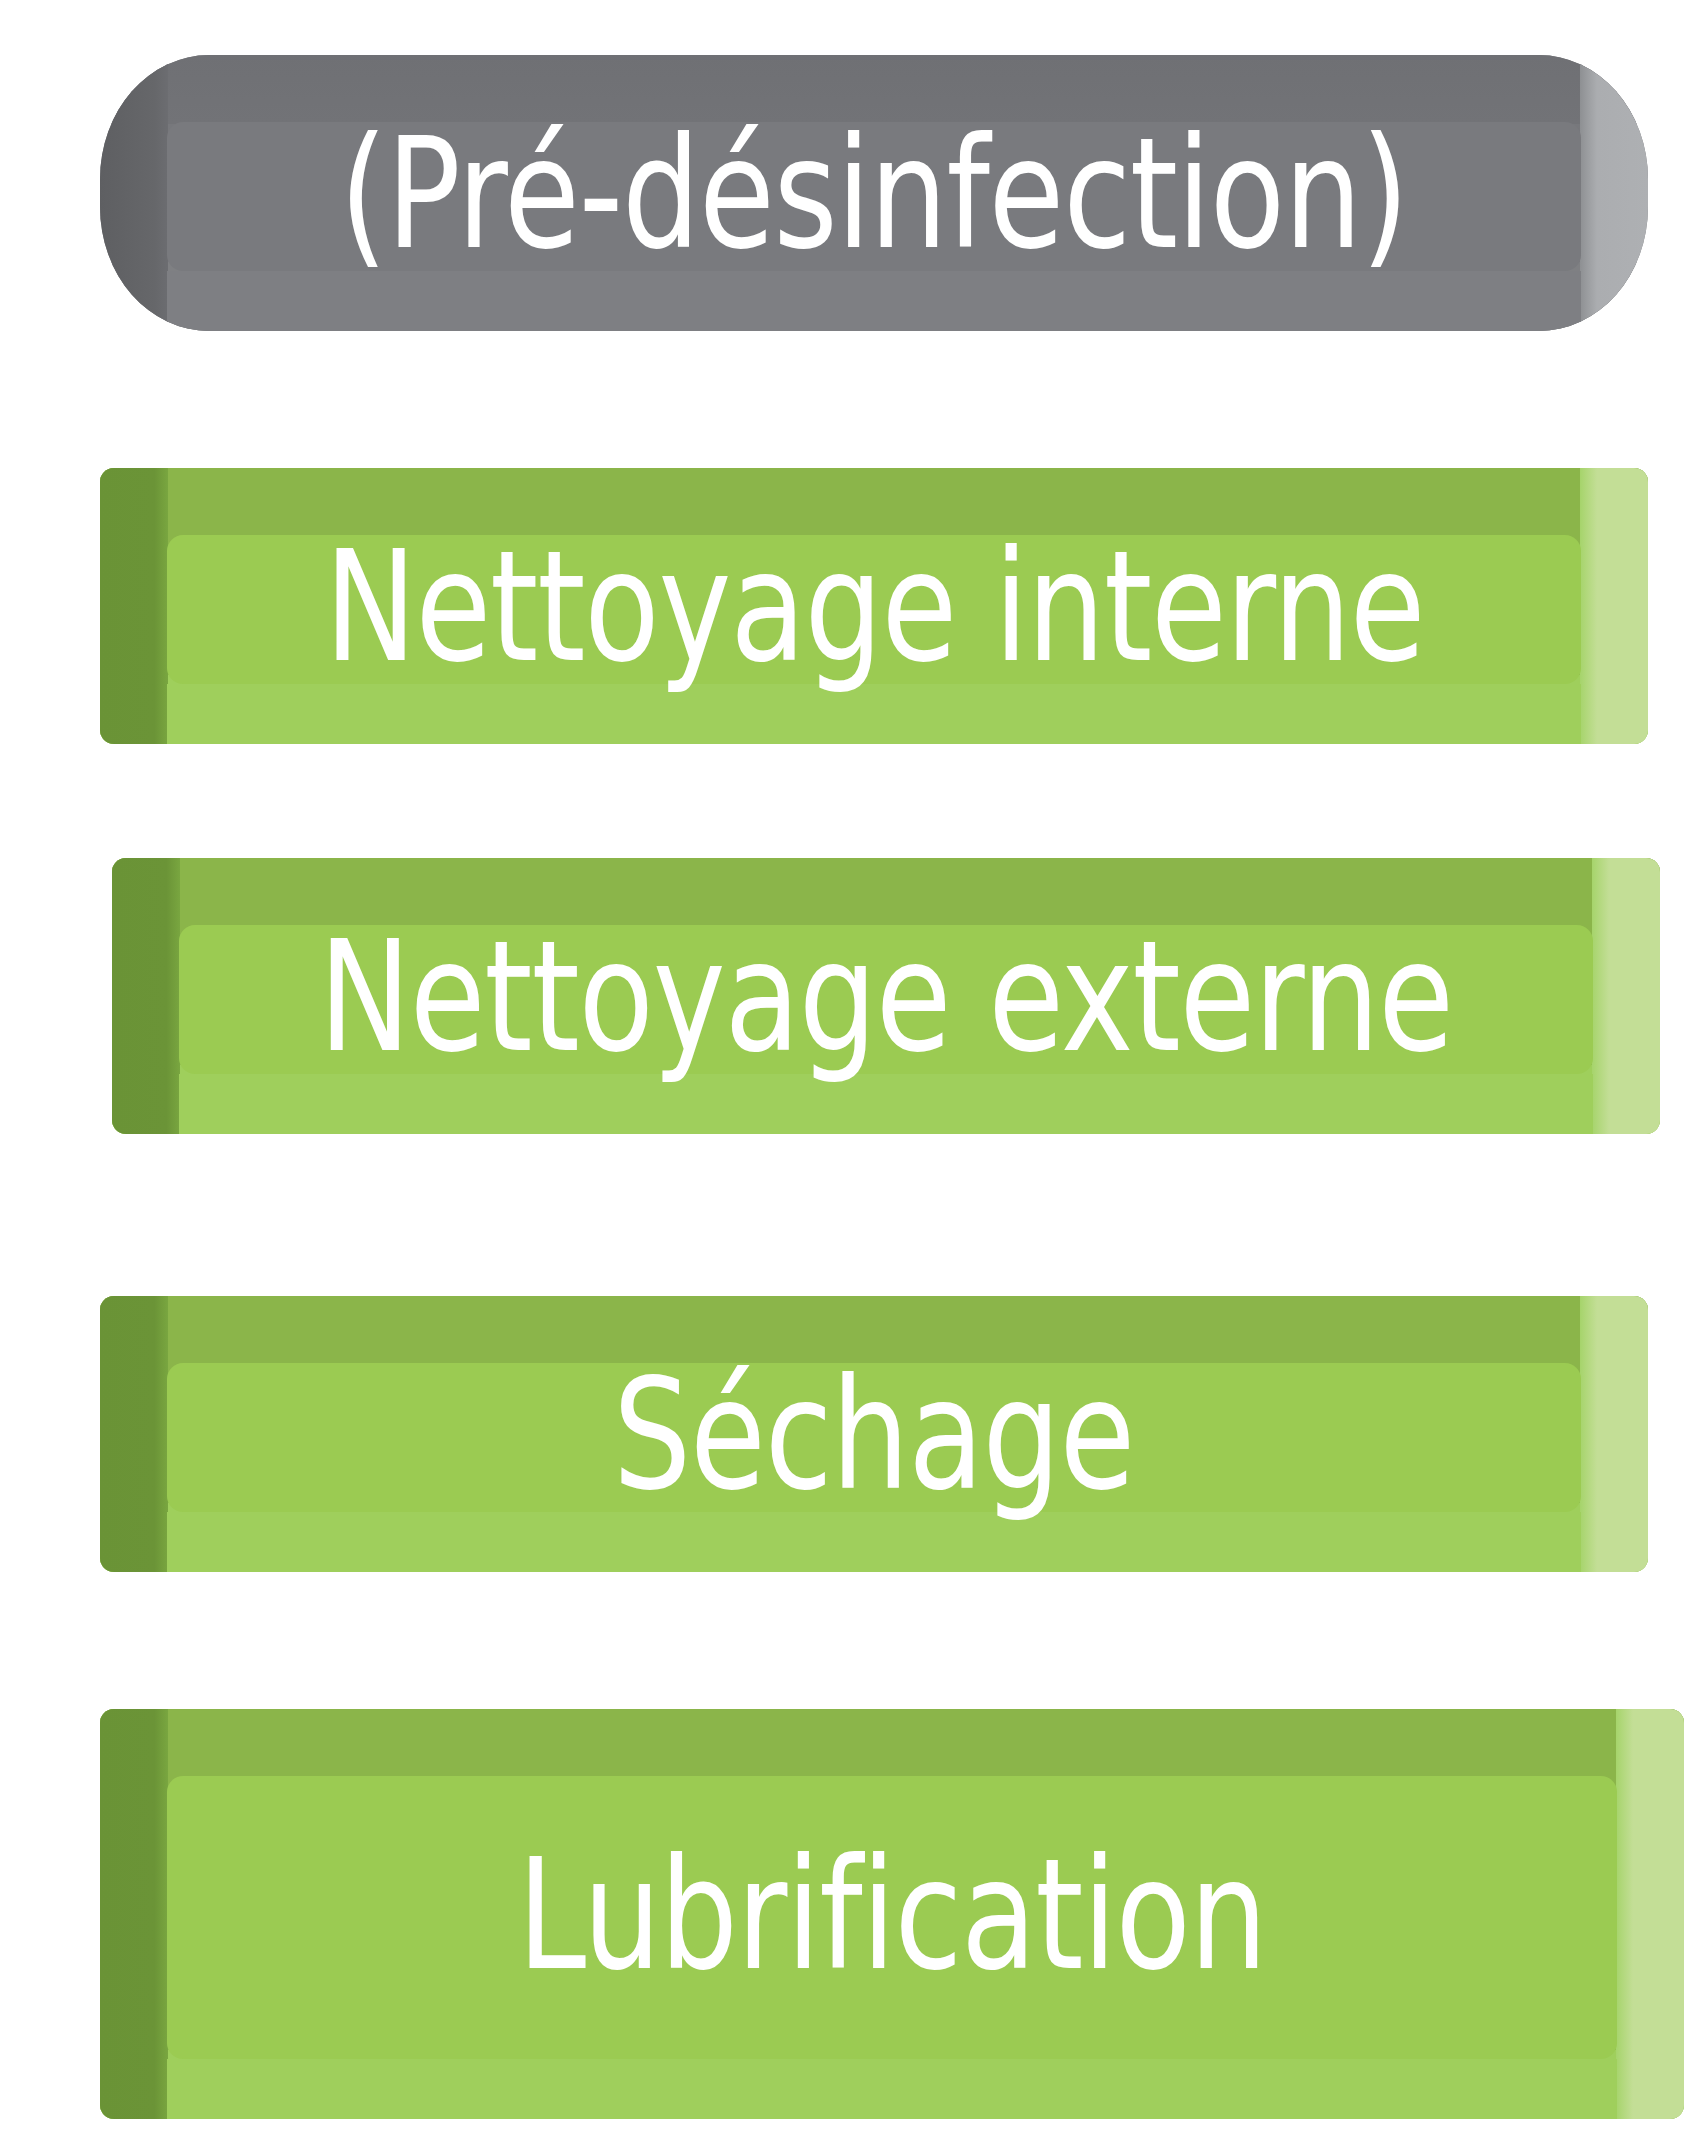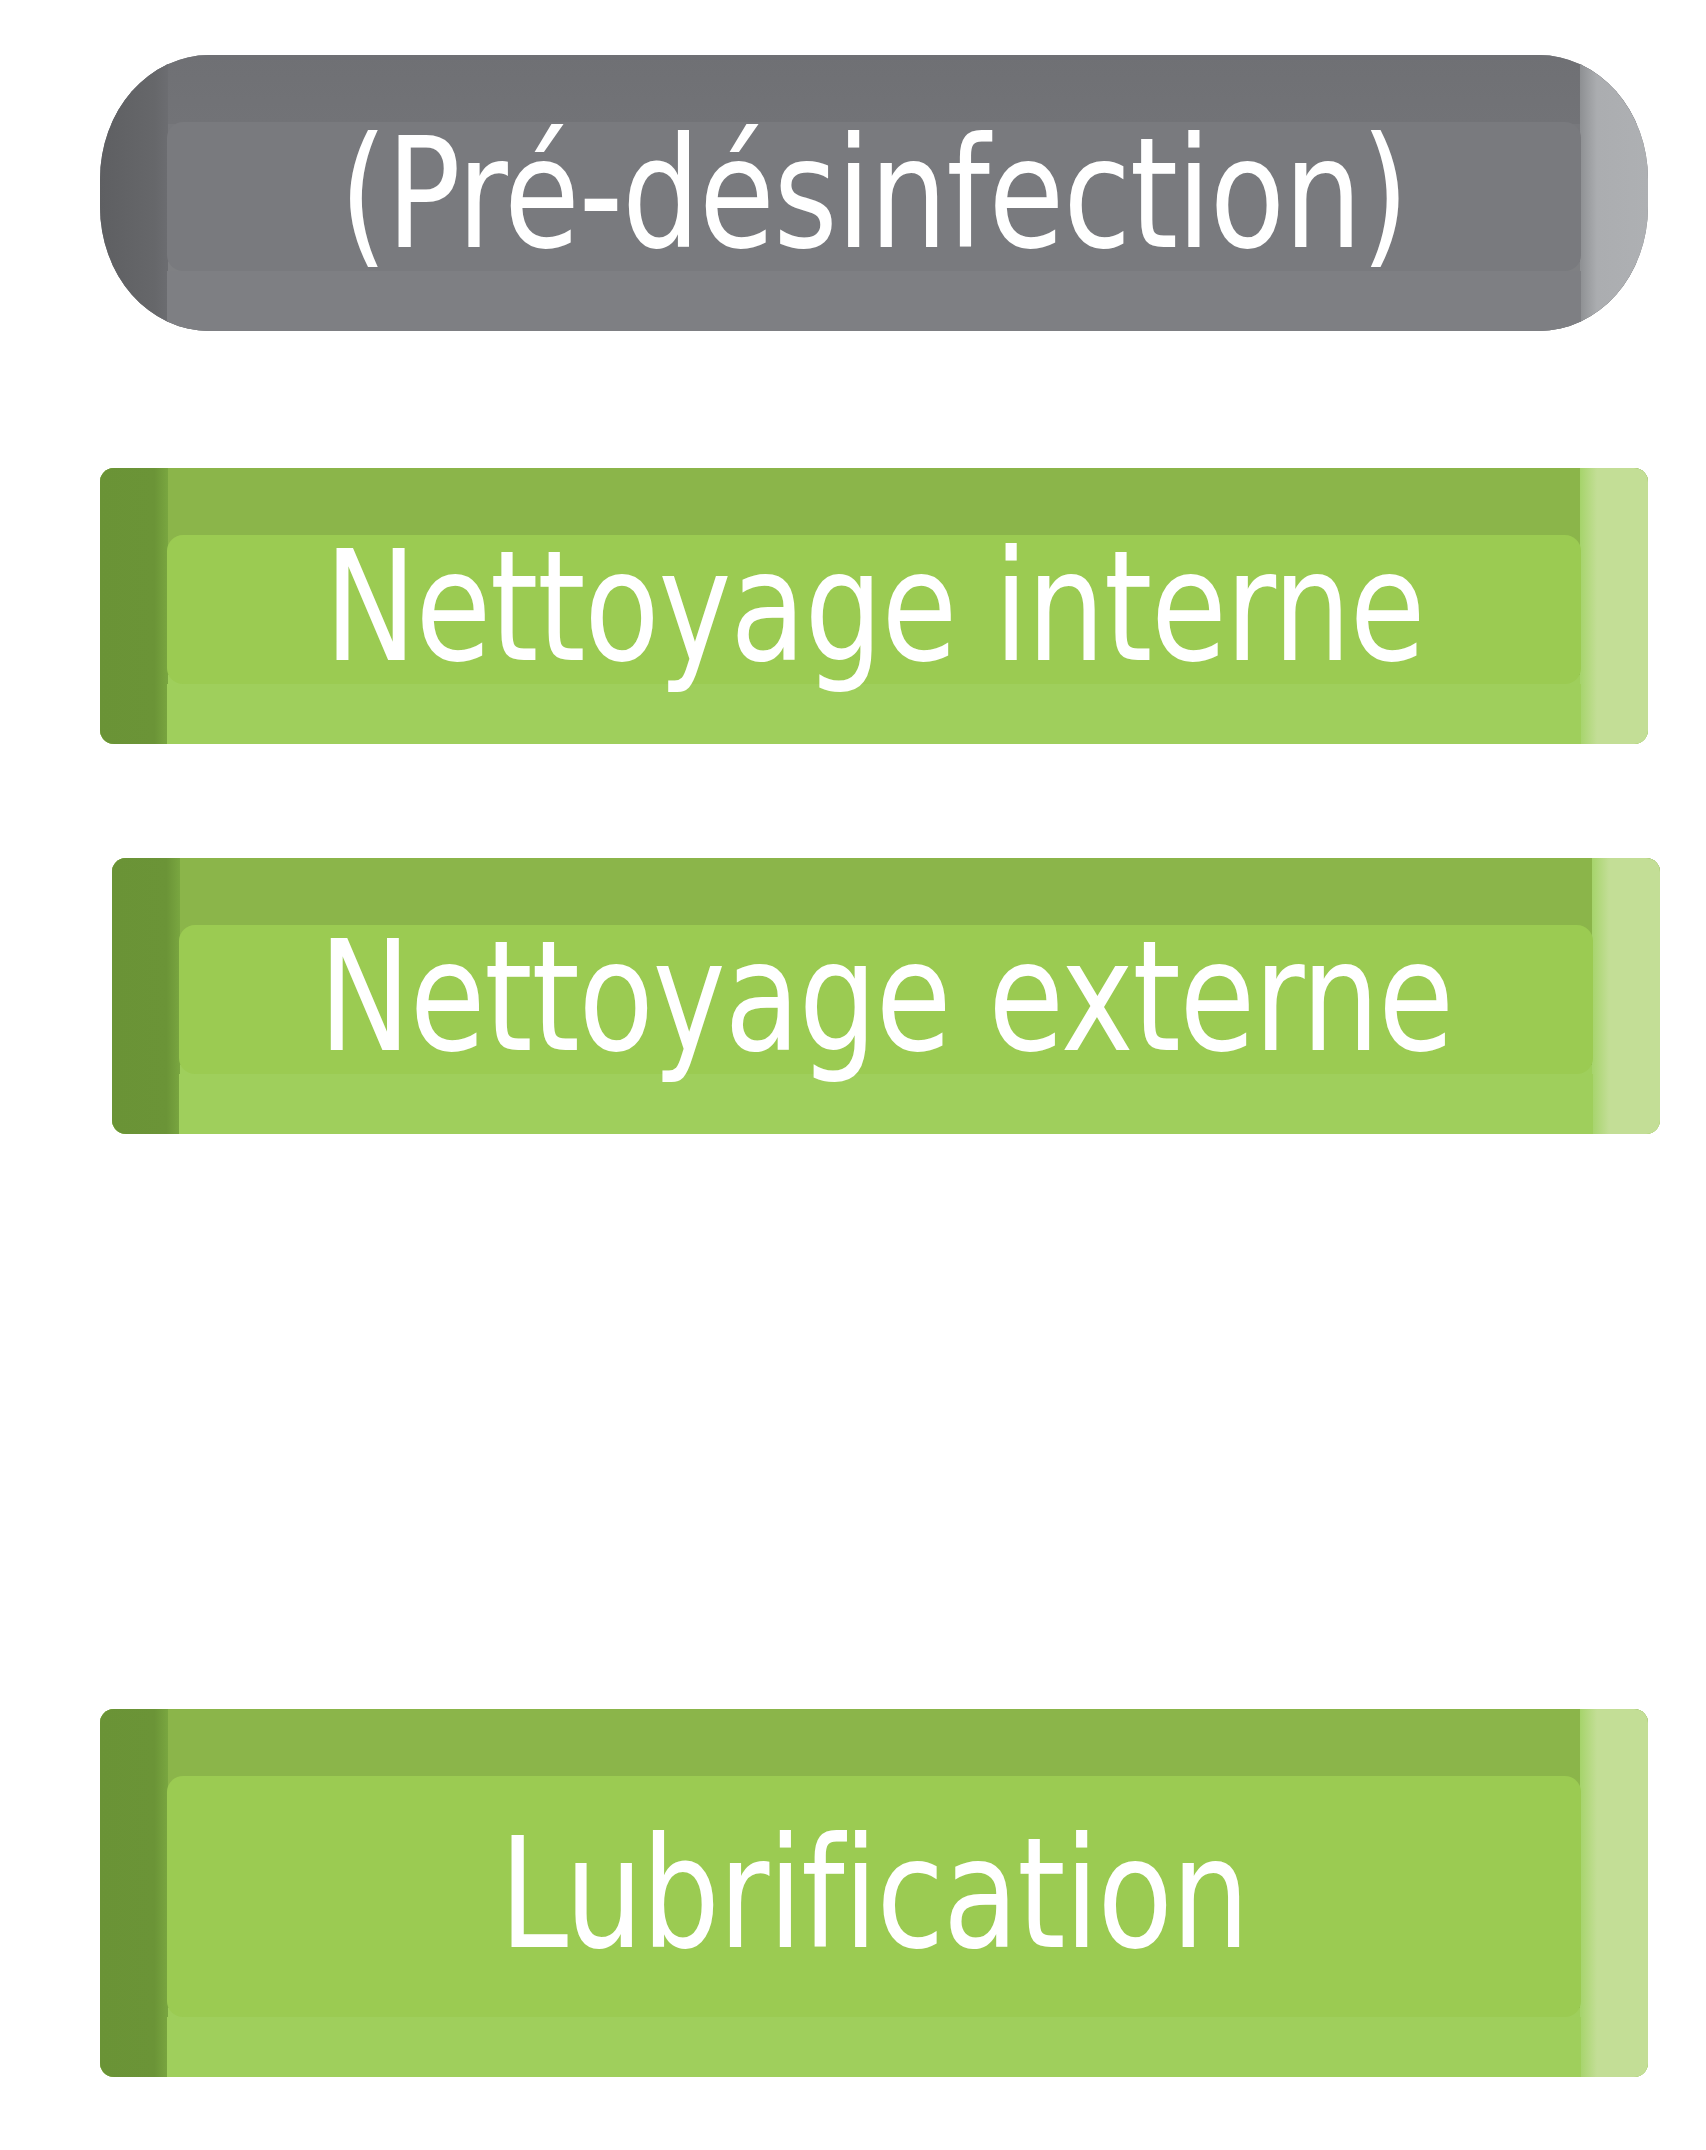--- a/index.html
+++ b/index.html
@@ -88,22 +88,33 @@
     <div class="bevel-bottom"></div>
     <div class="bevel-left"></div>
     <div class="bevel-right"></div>
     <div class="face"></div>
     <div class="face-bottom"></div>
     <div class="label">
         <span>Nettoyage externe</span>
       </div>
   </div>
 
+  <div class="panel green" style="top:1296px;">
+    <div class="bevel-top"></div>
+    <div class="bevel-bottom"></div>
+    <div class="bevel-left"></div>
+    <div class="bevel-right"></div>
+    <div class="face"></div>
+    <div class="face-bottom"></div>
+    <div class="label">
+        <span>Séchage</span>
+      </div>
+  </div>
 
-  <div class="panel green" style="top:1709px; height:368px;">
+  <div class="panel green" style="top:1709px; height:410px;padding-left:36px;">
     <div class="bevel-top"></div>
     <div class="bevel-bottom"></div>
     <div class="bevel-left"></div>
     <div class="bevel-right"></div>
     <div class="face"></div>
     <div class="face-bottom"></div>
     <div class="label">
         <span>Lubrification</span>
       </div>
   </div>

